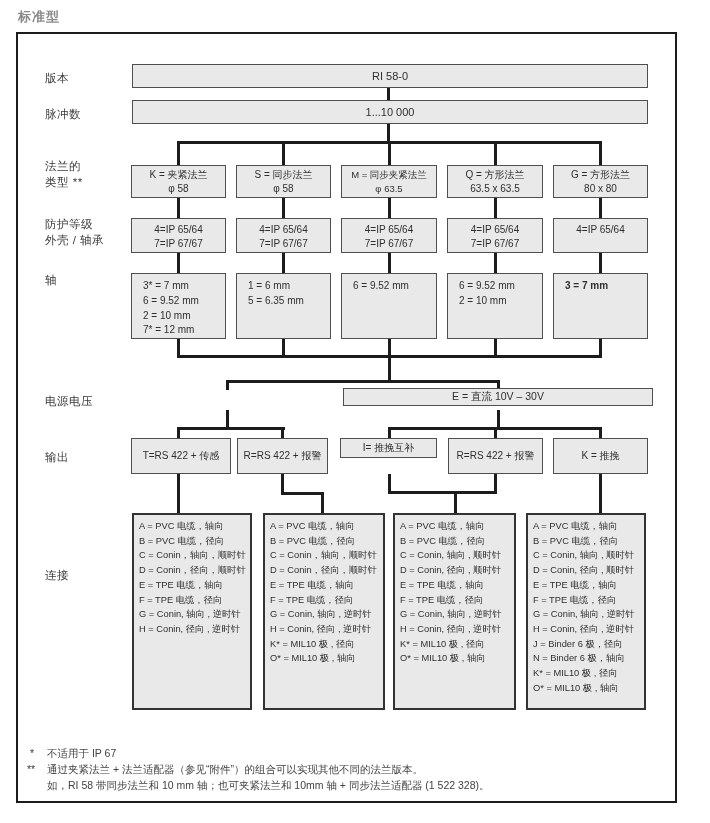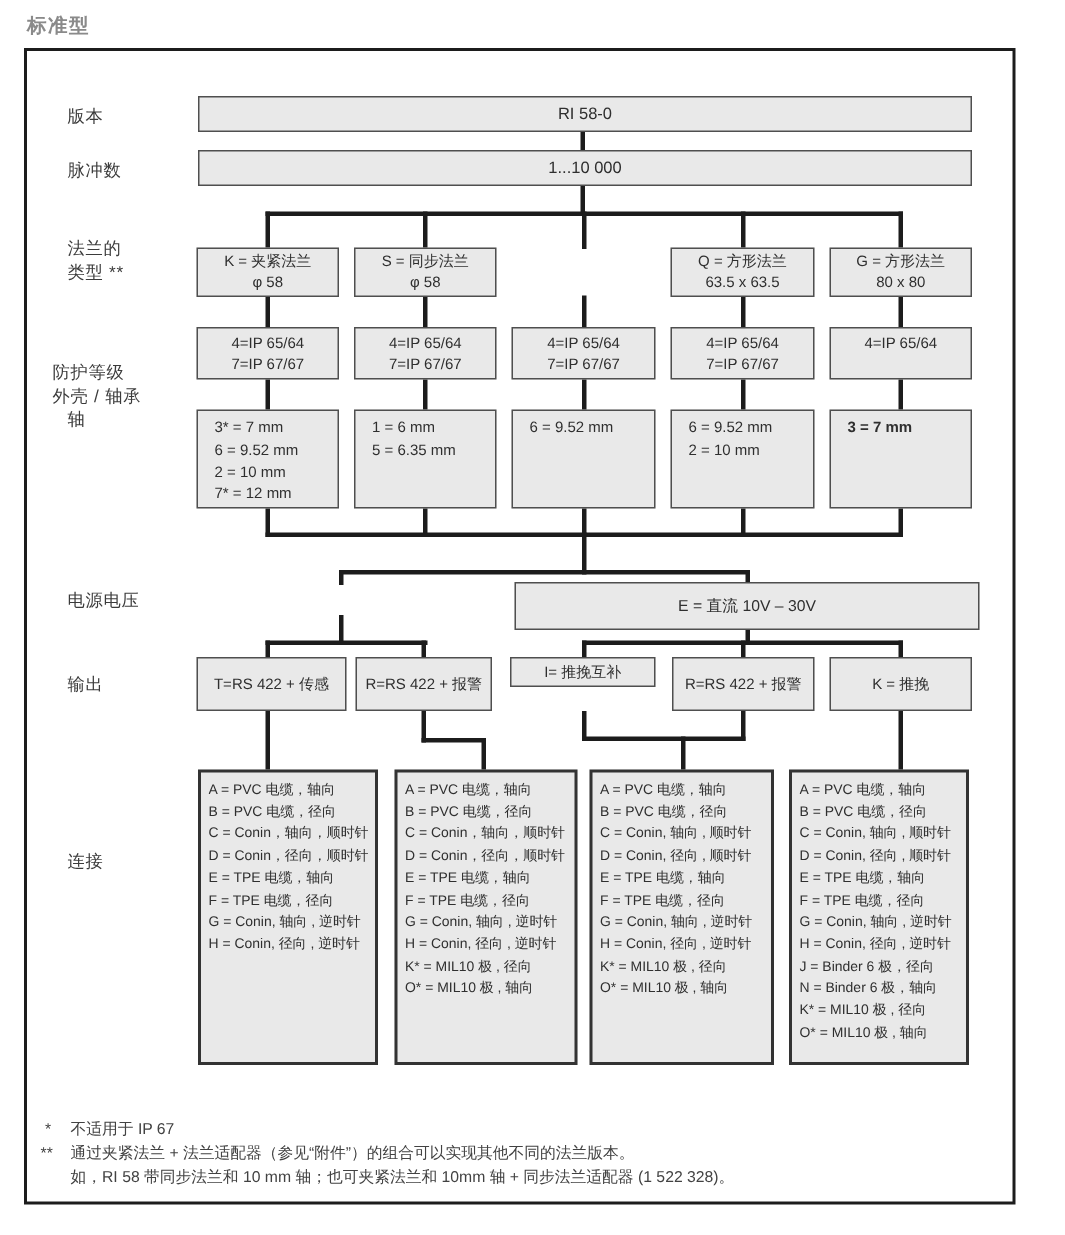--- a/index.html
+++ b/index.html
@@ -27,21 +27,21 @@
 
   <div class="title">标准型</div>
   <div class="frame"></div>
 
   <div class="lbl" style="left:45px; top:70px;">版本</div>
   <div class="lbl" style="left:45px; top:106px;">脉冲数</div>
   <div class="lbl" style="left:45px; top:158px;">
     <div>法兰的</div>
     <div>类型 **</div>
   </div>
-  <div class="lbl" style="left:35px; top:216px;margin-top:25px;">
+  <div class="lbl" style="left:45px; top:216px;">
     <div>防护等级</div>
     <div>外壳 / 轴承</div>
   </div>
   <div class="lbl" style="left:45px; top:272px;">轴</div>
   <div class="lbl" style="left:45px; top:393px;text-align:right;">电源电压</div>
   <div class="lbl" style="left:45px; top:449px;">输出</div>
   <div class="lbl" style="left:45px; top:567px;">连接</div>
 
   <div class="v" style="left:386.5px; top:88px;  width:3px; height:13px;"></div>
   <div class="v" style="left:386.5px; top:124px; width:3px; height:19px;"></div>
@@ -100,20 +100,24 @@
   <div class="box center" style="left:132px; top:100px; width:516px; height:24px; font-size:11px;">1...10 000</div>
 
   <div class="box tcenter" style="left:131px; top:165px; width:95px;  height:33px;">
       <div>K = 夹紧法兰</div>
       <div>φ 58</div>
     </div>
   <div class="box tcenter" style="left:236px; top:165px; width:95px;  height:33px;">
       <div>S = 同步法兰</div>
       <div>φ 58</div>
     </div>
+  <div class="box tcenter" style="left:341px; top:165px; width:96px;  height:33px; font-size:9.5px;">
+      <div>M = 同步夹紧法兰</div>
+      <div>φ 63.5</div>
+    </div>
   <div class="box tcenter" style="left:447px; top:165px; width:96px;  height:33px;">
       <div>Q = 方形法兰</div>
       <div>63.5 x 63.5</div>
     </div>
   <div class="box tcenter" style="left:553px; top:165px; width:95px;  height:33px;">
       <div>G = 方形法兰</div>
       <div>80 x 80</div>
     </div>
 
   <div class="box prot" style="left:131px; top:218px; width:95px; height:35px;">
@@ -150,21 +154,21 @@
       <div>6 = 9.52 mm</div>
     </div>
   <div class="box shaft" style="left:447px; top:273px; width:96px; height:66px;">
       <div>6 = 9.52 mm</div>
       <div>2 = 10 mm</div>
     </div>
   <div class="box shaft" style="left:553px; top:273px; width:95px; height:66px;font-weight:bold;">
       <div>3 = 7 mm</div>
     </div>
 
-  <div class="box center" style="left:343px; top:388px; width:310px; height:32px;">E = 直流 10V – 30V</div>
+  <div class="box center" style="left:343px; top:388px; width:310px; height:18px;">E = 直流 10V – 30V</div>
 
   <div class="box center" style="left:131px; top:438px; width:100px; height:36px; font-size:10px;">T=RS 422 + 传感</div>
   <div class="box center" style="left:237px; top:438px; width:91px; height:36px; font-size:10px;">R=RS 422 + 报警</div>
   <div class="box center" style="left:340px; top:438px; width:97px; height:20px; font-size:10px;">I= 推挽互补</div>
   <div class="box center" style="left:448px; top:438px; width:95px; height:36px; font-size:10px;">R=RS 422 + 报警</div>
   <div class="box center" style="left:553px; top:438px; width:95px; height:36px; font-size:10px;">K = 推挽</div>
 
   <div class="box conn" style="left:132px; top:513px; width:120px; height:197px;">
       <div>A = PVC 电缆，轴向</div>
       <div>B = PVC 电缆，径向</div>

